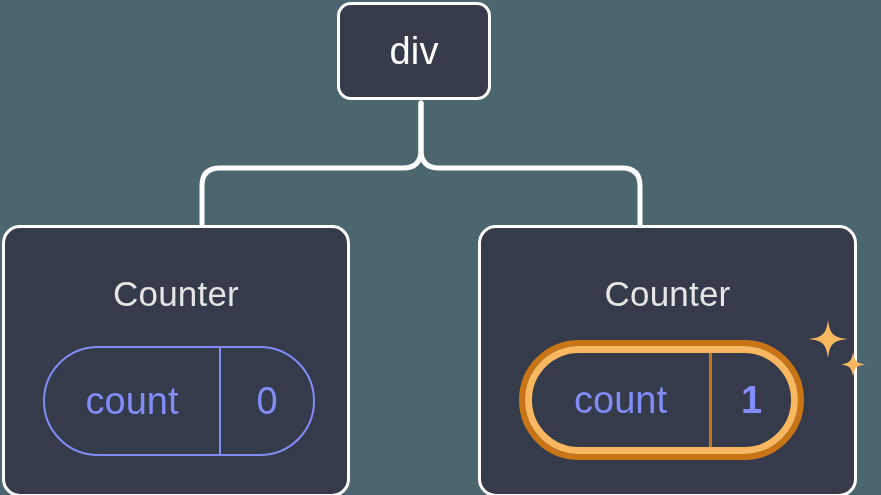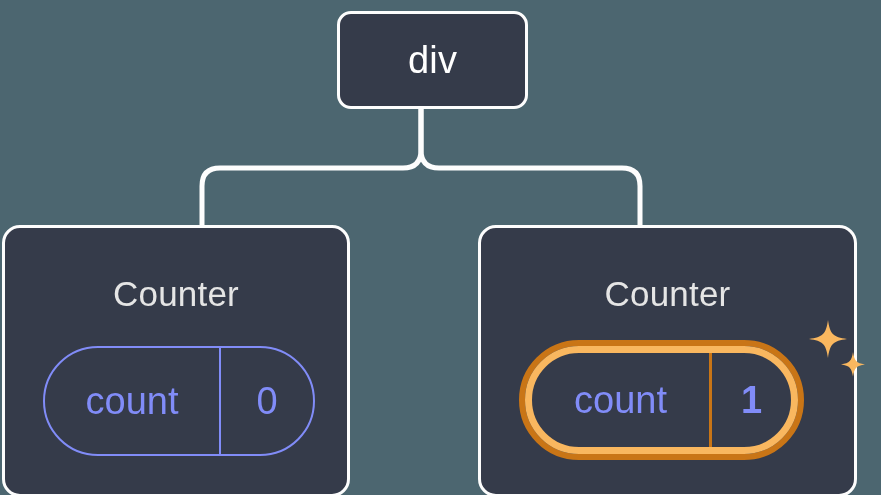--- a/index.html
+++ b/index.html
@@ -35,22 +35,22 @@
     position: absolute;
     background: #353b4a;
     border: 3px solid #fdfdfd;
     border-radius: 14px;
     box-sizing: border-box;
   }
 
   
   #node-root {
     left: 337px;
-    top: 11px;
-    width: 191px;
+    top: 2px;
+    width: 154px;
     height: 98px;
     display: flex;
     align-items: center;
     justify-content: center;
   }
   #node-root .node-label {
     color: #ffffff;
     font-size: 38px;
     line-height: 1;
     letter-spacing: 0.2px;

